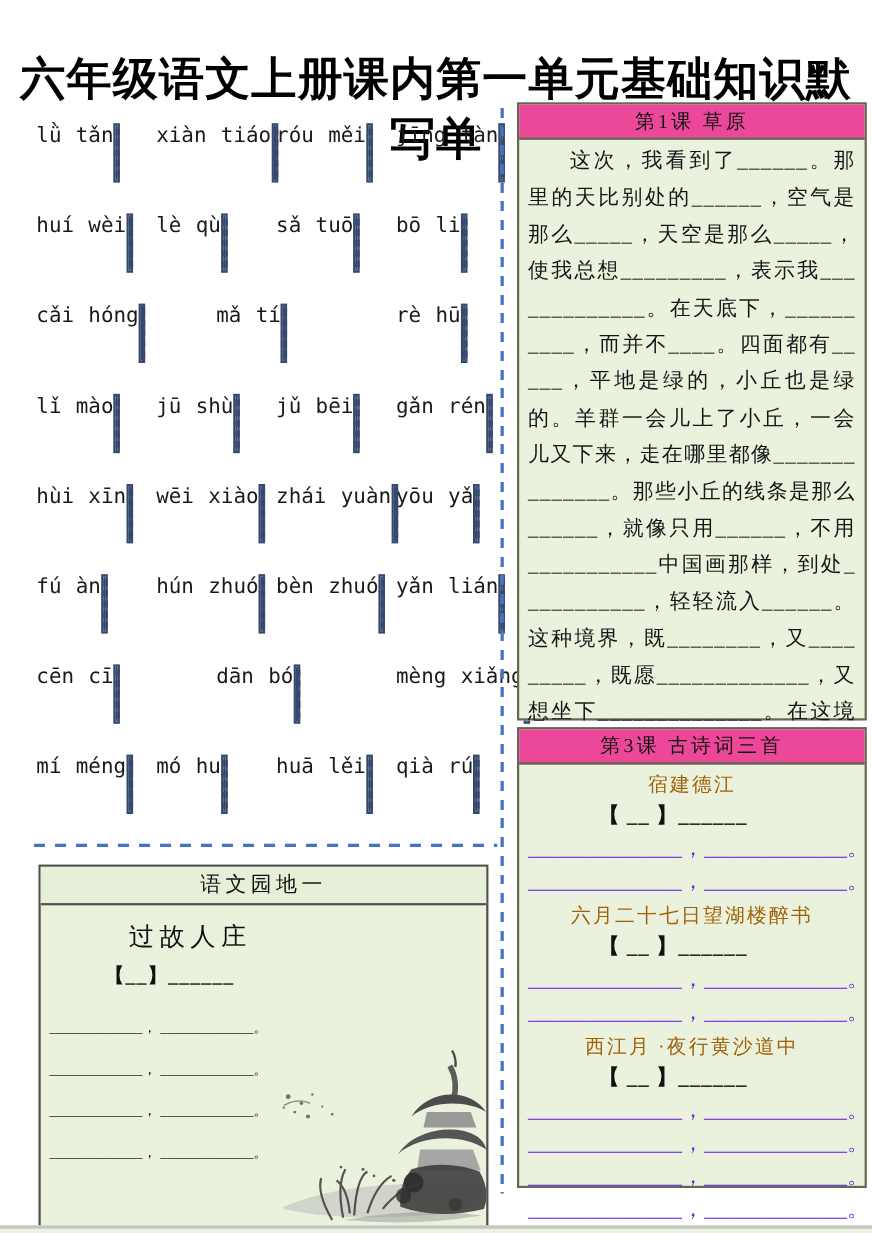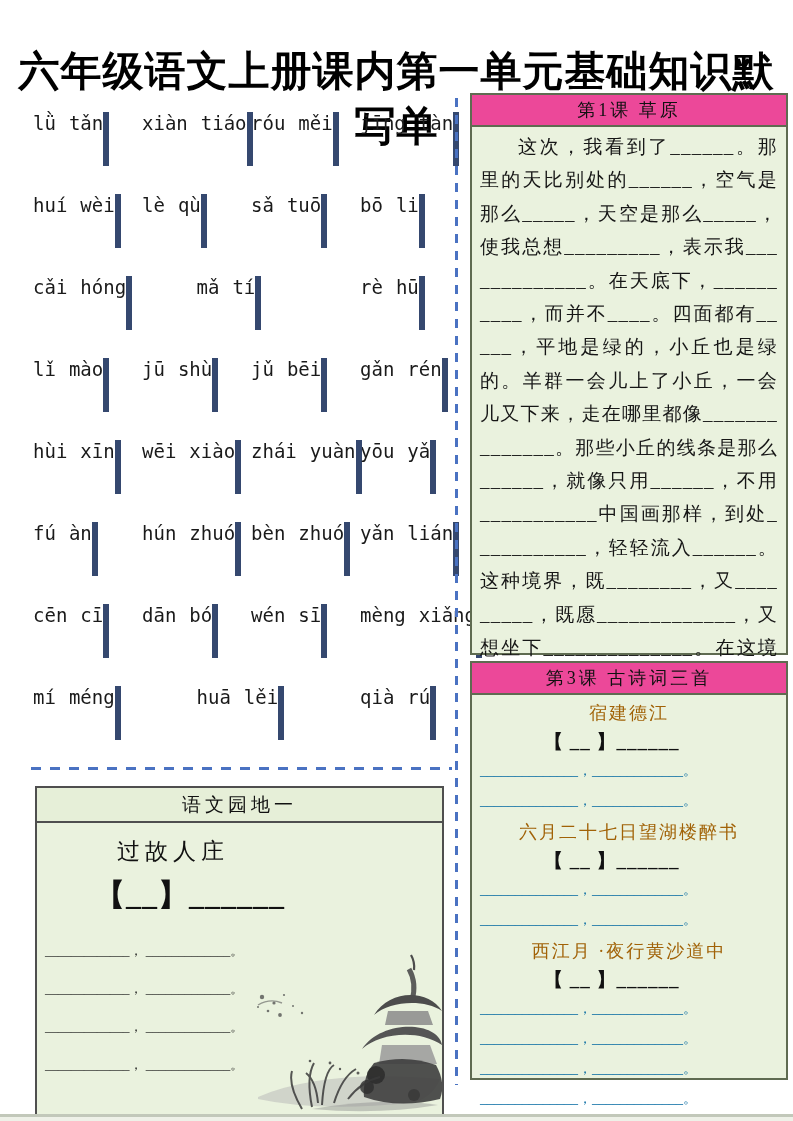--- a/index.html
+++ b/index.html
@@ -47,32 +47,32 @@
   .lesson1-box{left:470px;top:93px;width:318px;height:562px;}
   .lesson1-body{
     padding:3px 8px 0 8px;font-size:19px;line-height:33.4px;
     text-align:justify;text-justify:inter-ideograph;word-break:break-all;
     letter-spacing:1.2px;text-indent:2em;color:#161616;
   }
   .lesson3-box{left:470px;top:661px;width:318px;height:419px;}
   .lesson3-body{padding:2px 6px;}
   .poem-title{text-align:center;font-size:18px;letter-spacing:2px;line-height:27px;margin-top:3px;color:#a16207;}
   .poem-author{padding-left:66px;font-size:19px;font-weight:bold;line-height:29px;letter-spacing:1px;}
-  .poem-line{font-size:14px;line-height:30px;white-space:nowrap;padding:0 2px;color:#0369a1;}
+  .poem-line{font-size:20px;line-height:30px;white-space:nowrap;padding:0 2px;color:#6d28d9;}
   
   .yuandi-box{
     position:absolute;left:35px;top:786px;width:409px;height:333px;
     border:2px solid #4f4f4f;background:#eaf2de;box-sizing:border-box;
   }
   .yuandi-header{
     height:33px;line-height:33px;text-align:center;background:#e6efd8;
     border-bottom:2px solid #4f4f4f;font-size:19px;letter-spacing:4px;
   }
   .yd-title{margin:13px 0 0 80px;font-size:23px;letter-spacing:5px;}
-  .yd-author{margin:8px 0 0 58px;font-size:30px;font-weight:bold;letter-spacing:1px;}
+  .yd-author{margin:8px 0 0 58px;font-size:18px;font-weight:bold;letter-spacing:1px;}
   .yd-lines{margin:16px 0 0 8px;position:relative;z-index:2;}
   .yd-line{font-size:13px;line-height:38px;white-space:nowrap;color:#131313;}
   .pagoda-art{position:absolute;right:0;bottom:0;width:280px;height:172px;pointer-events:none;z-index:1;}
   
   .page-bottom-edge{
     position:absolute;left:0;top:1114px;width:100%;height:7px;
     background:#eef1e8;border-top:3px solid #c2c8ba;
   }
 </style>
 </head>
@@ -339,44 +339,44 @@
           <span>dān</span>
           <span>bó</span>
         </div>
         <div class="tzg">
           <div class="tzg-cell"></div>
           <div class="tzg-cell"></div>
         </div>
       </div>
       <div class="py-group">
         <div class="py-label">
-          <span>wén</span>
-          <span>sī</span>
-        </div>
-        <div class="tzg">
-          <div class="tzg-cell"></div>
-          <div class="tzg-cell"></div>
-        </div>
-      </div>
-      <div class="py-group">
-        <div class="py-label">
           <span>mèng</span>
           <span>xiǎng</span>
         </div>
         <div class="tzg">
           <div class="tzg-cell"></div>
           <div class="tzg-cell"></div>
         </div>
       </div>
     </div>
     <div class="py-row py-row-inner">
       <div class="py-group">
         <div class="py-label">
           <span>mí</span>
           <span>méng</span>
+        </div>
+        <div class="tzg">
+          <div class="tzg-cell"></div>
+          <div class="tzg-cell"></div>
+        </div>
+      </div>
+      <div class="py-group">
+        <div class="py-label">
+          <span>mó</span>
+          <span>hu</span>
         </div>
         <div class="tzg">
           <div class="tzg-cell"></div>
           <div class="tzg-cell"></div>
         </div>
       </div>
       <div class="py-group">
         <div class="py-label">
           <span>huā</span>
           <span>lěi</span>

